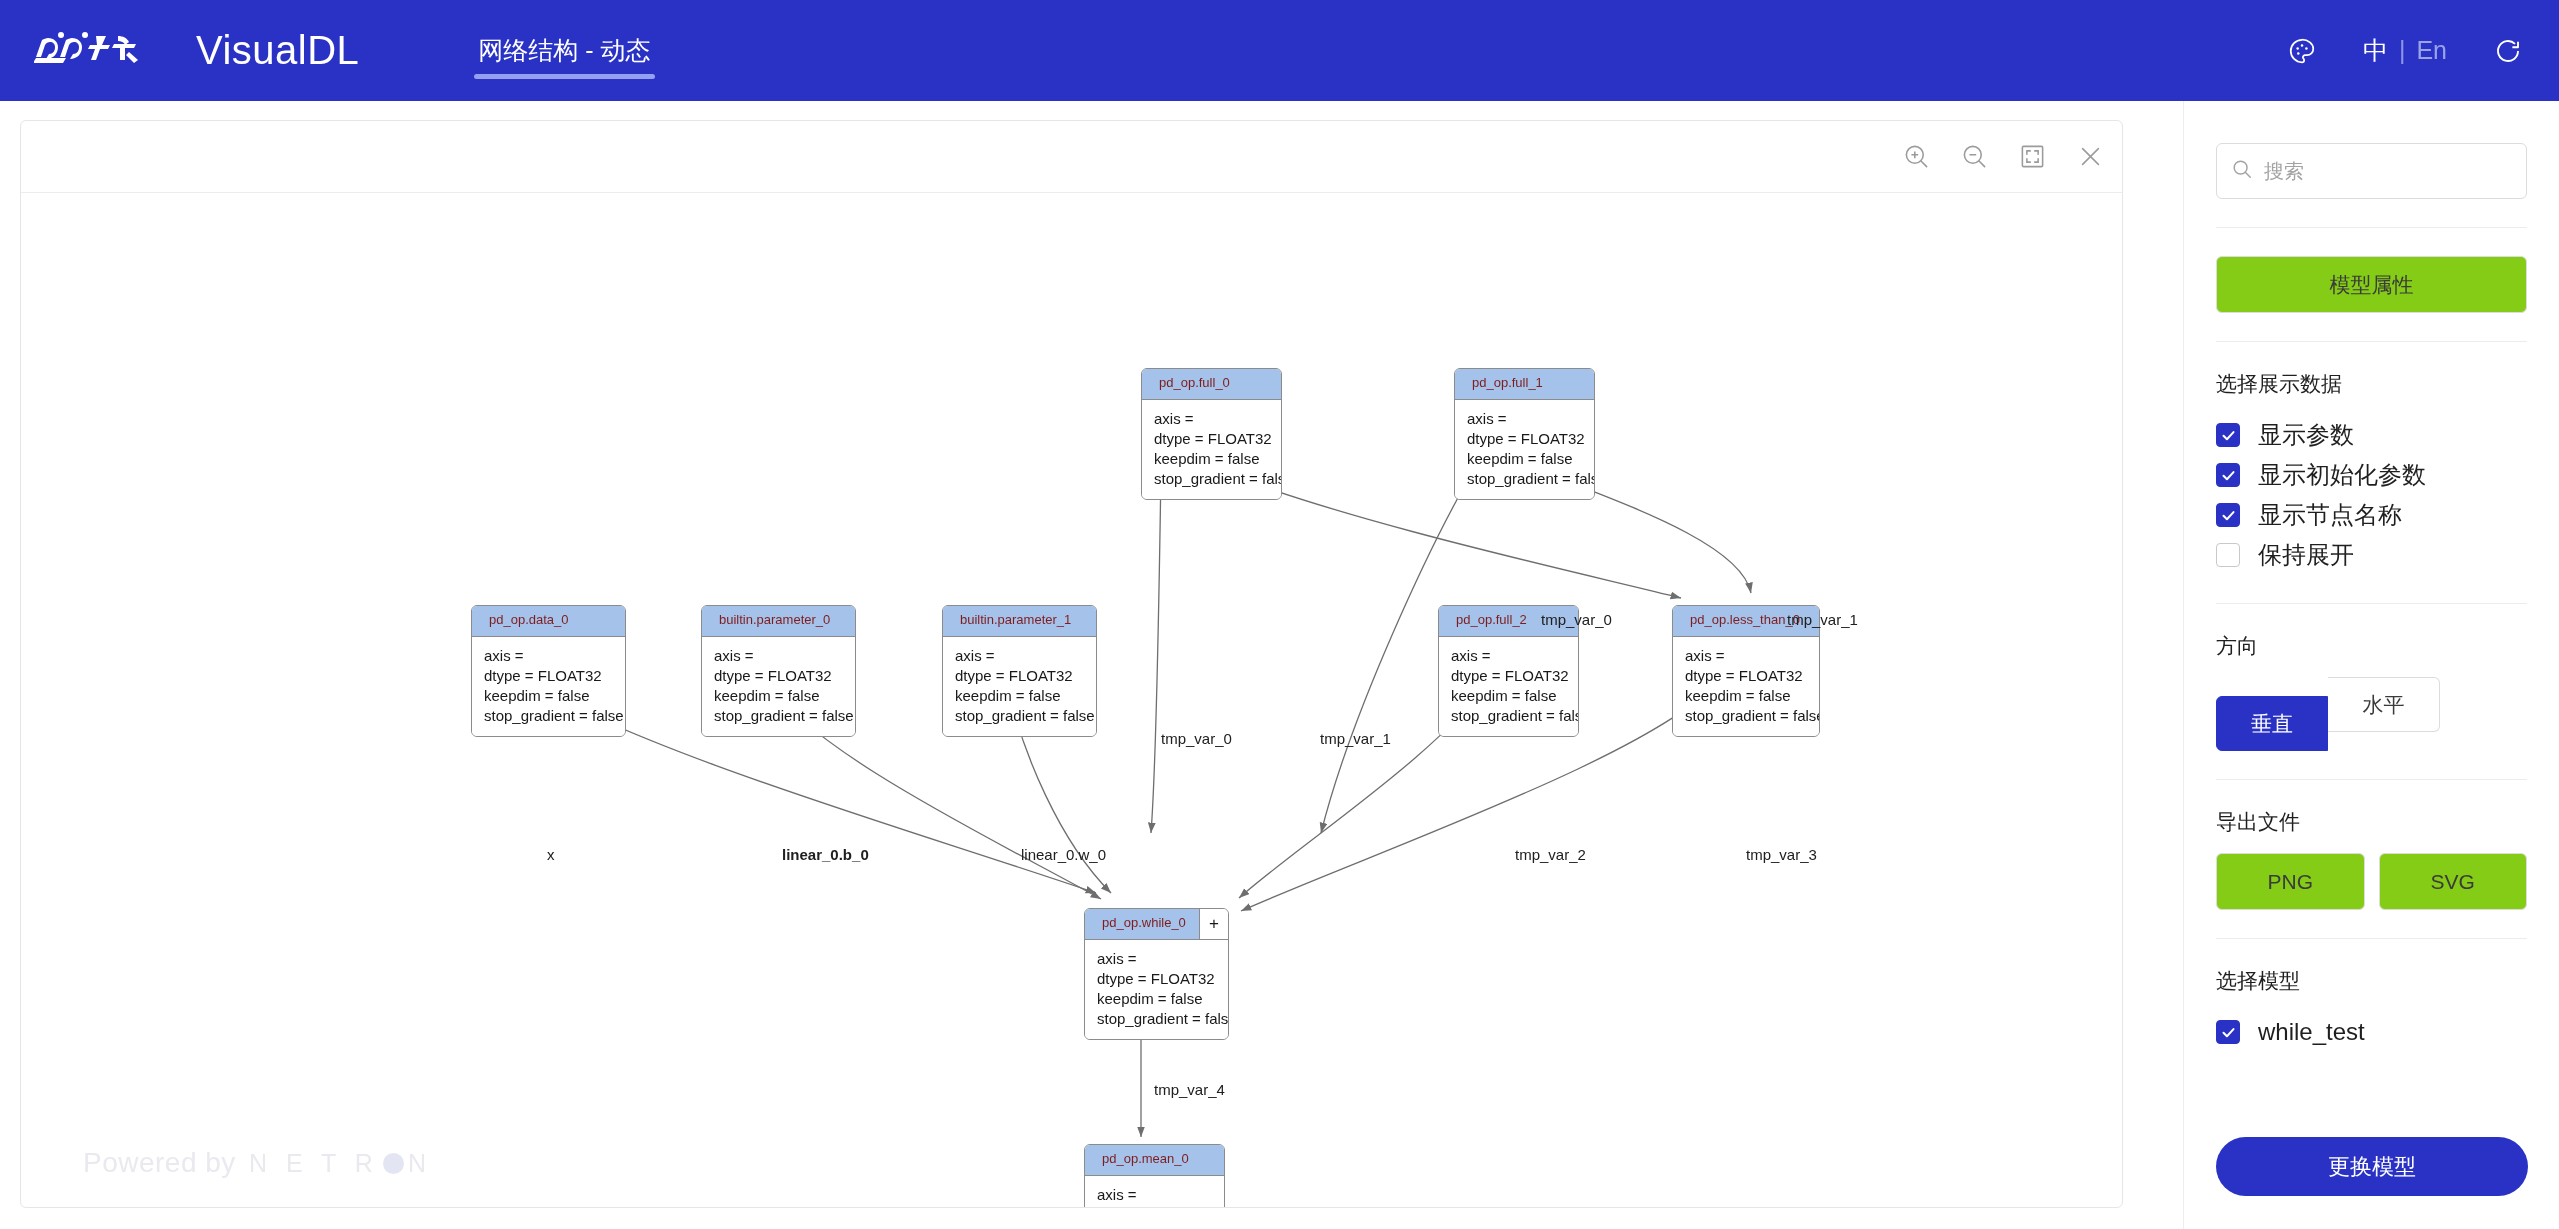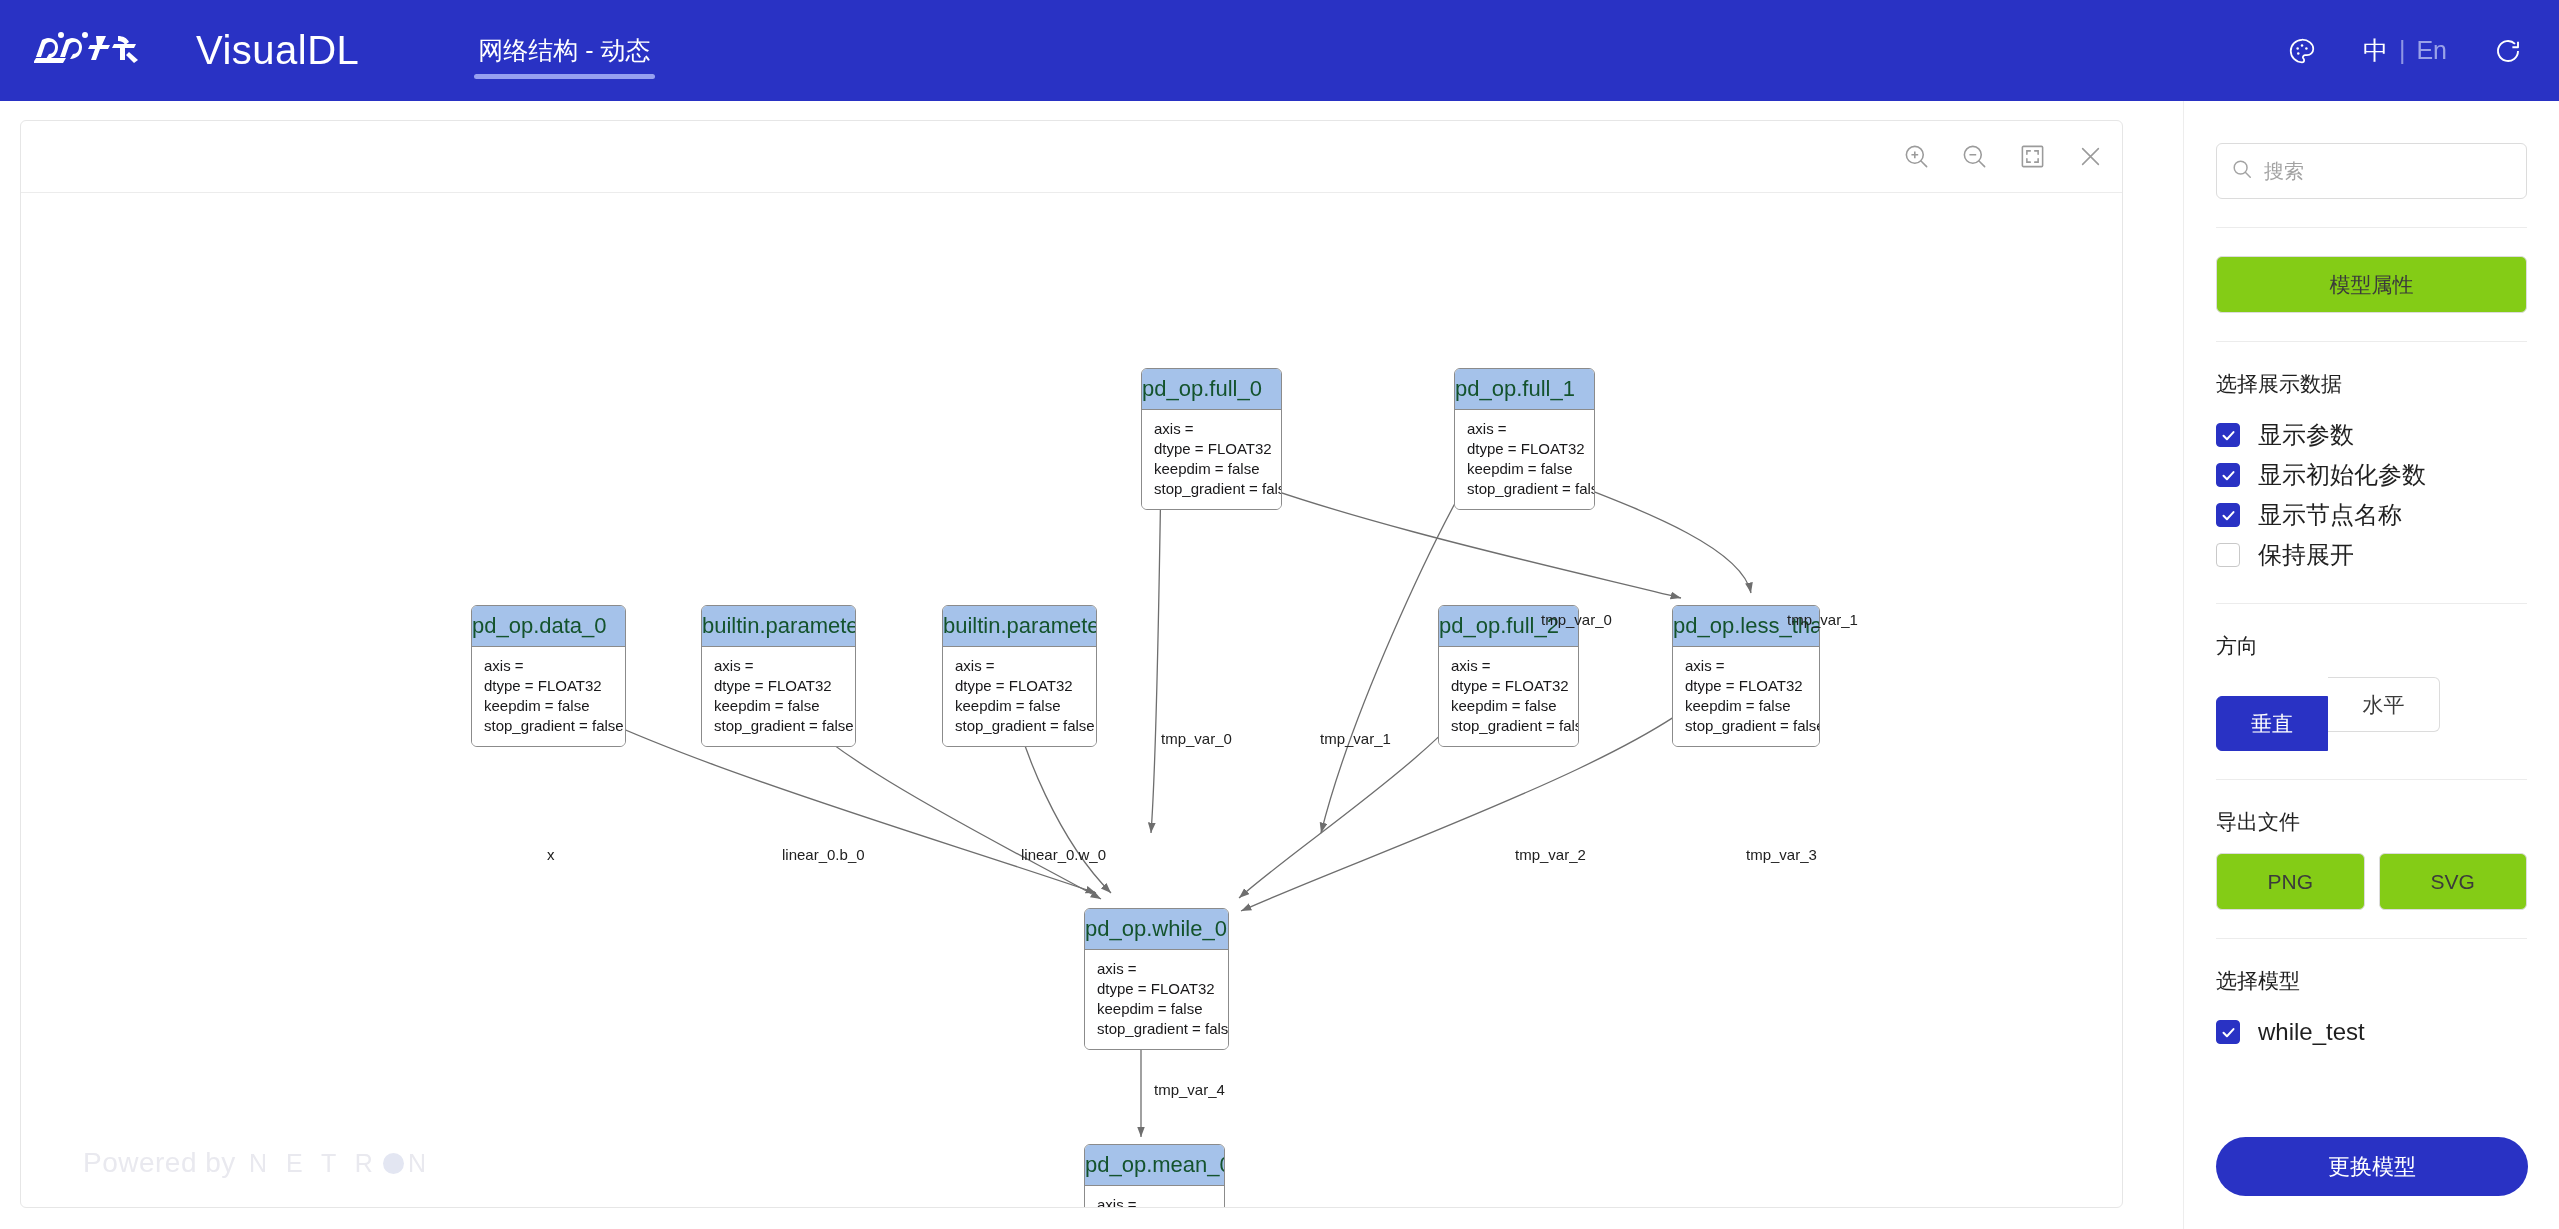--- a/index.html
+++ b/index.html
@@ -70,22 +70,22 @@
   .gnode-box {
     border: 1px solid #8b8b8b; border-radius: 6px;
     background: #ffffff; overflow: hidden;
     box-shadow: 0 0 0 0 rgba(0,0,0,0);
   }
   .gnode-head {
     display: flex; align-items: stretch;
     border-bottom: 1px solid #8b8b8b;
   }
   .gnode-title {
-    background: #a5c2ea; color: #14532d;
-    font-size: 22px; padding: 7px 13px 8px 0;
+    background: #a5c2ea; color: #7f1d1d;
+    font-size: 13px; padding: 7px 13px 8px 17px;
     white-space: nowrap; flex: 1 1 auto; line-height: 1.15;
   }
   .gnode-expand {
     background: #ffffff; border-left: 1px solid #8b8b8b;
     color: #19181a; font-size: 17px; width: 33px;
     display: flex; align-items: center; justify-content: center;
     cursor: pointer;
   }
   .gnode-attrs { padding: 9px 12px 10px 12px; background: #fff; }
   .gnode-attrs div {
@@ -393,21 +393,21 @@
             </div>
           </div>
         </div>
         <div class="edge-label" style="left: 1520px; top: 418px;">tmp_var_0</div>
         <div class="edge-label" style="left: 1766px; top: 418px;">tmp_var_1</div>
         <div class="edge-label" style="left: 1140px; top: 537px;">tmp_var_0</div>
         <div class="edge-label" style="left: 1299px; top: 537px;">tmp_var_1</div>
         <div class="edge-label" style="left: 1494px; top: 653px;">tmp_var_2</div>
         <div class="edge-label" style="left: 1725px; top: 653px;">tmp_var_3</div>
         <div class="edge-label" style="left: 526px; top: 653px;">x</div>
-        <div class="edge-label" style="left: 761px; top: 653px;">linear_0.b_0</div>
+        <div class="edge-label" style="left: 761px; top: 653px; font-weight: bold;">linear_0.b_0</div>
         <div class="edge-label" style="left: 1000px; top: 653px;">linear_0.w_0</div>
         <div class="edge-label" style="left: 1133px; top: 888px;">tmp_var_4</div>
       </div>
 
     <div id="netron-credit">
       <span>Powered by</span>
       <span id="netron-word">
         <span>N E T R</span>
         <span id="netron-dot"></span>
         <span>N</span>

